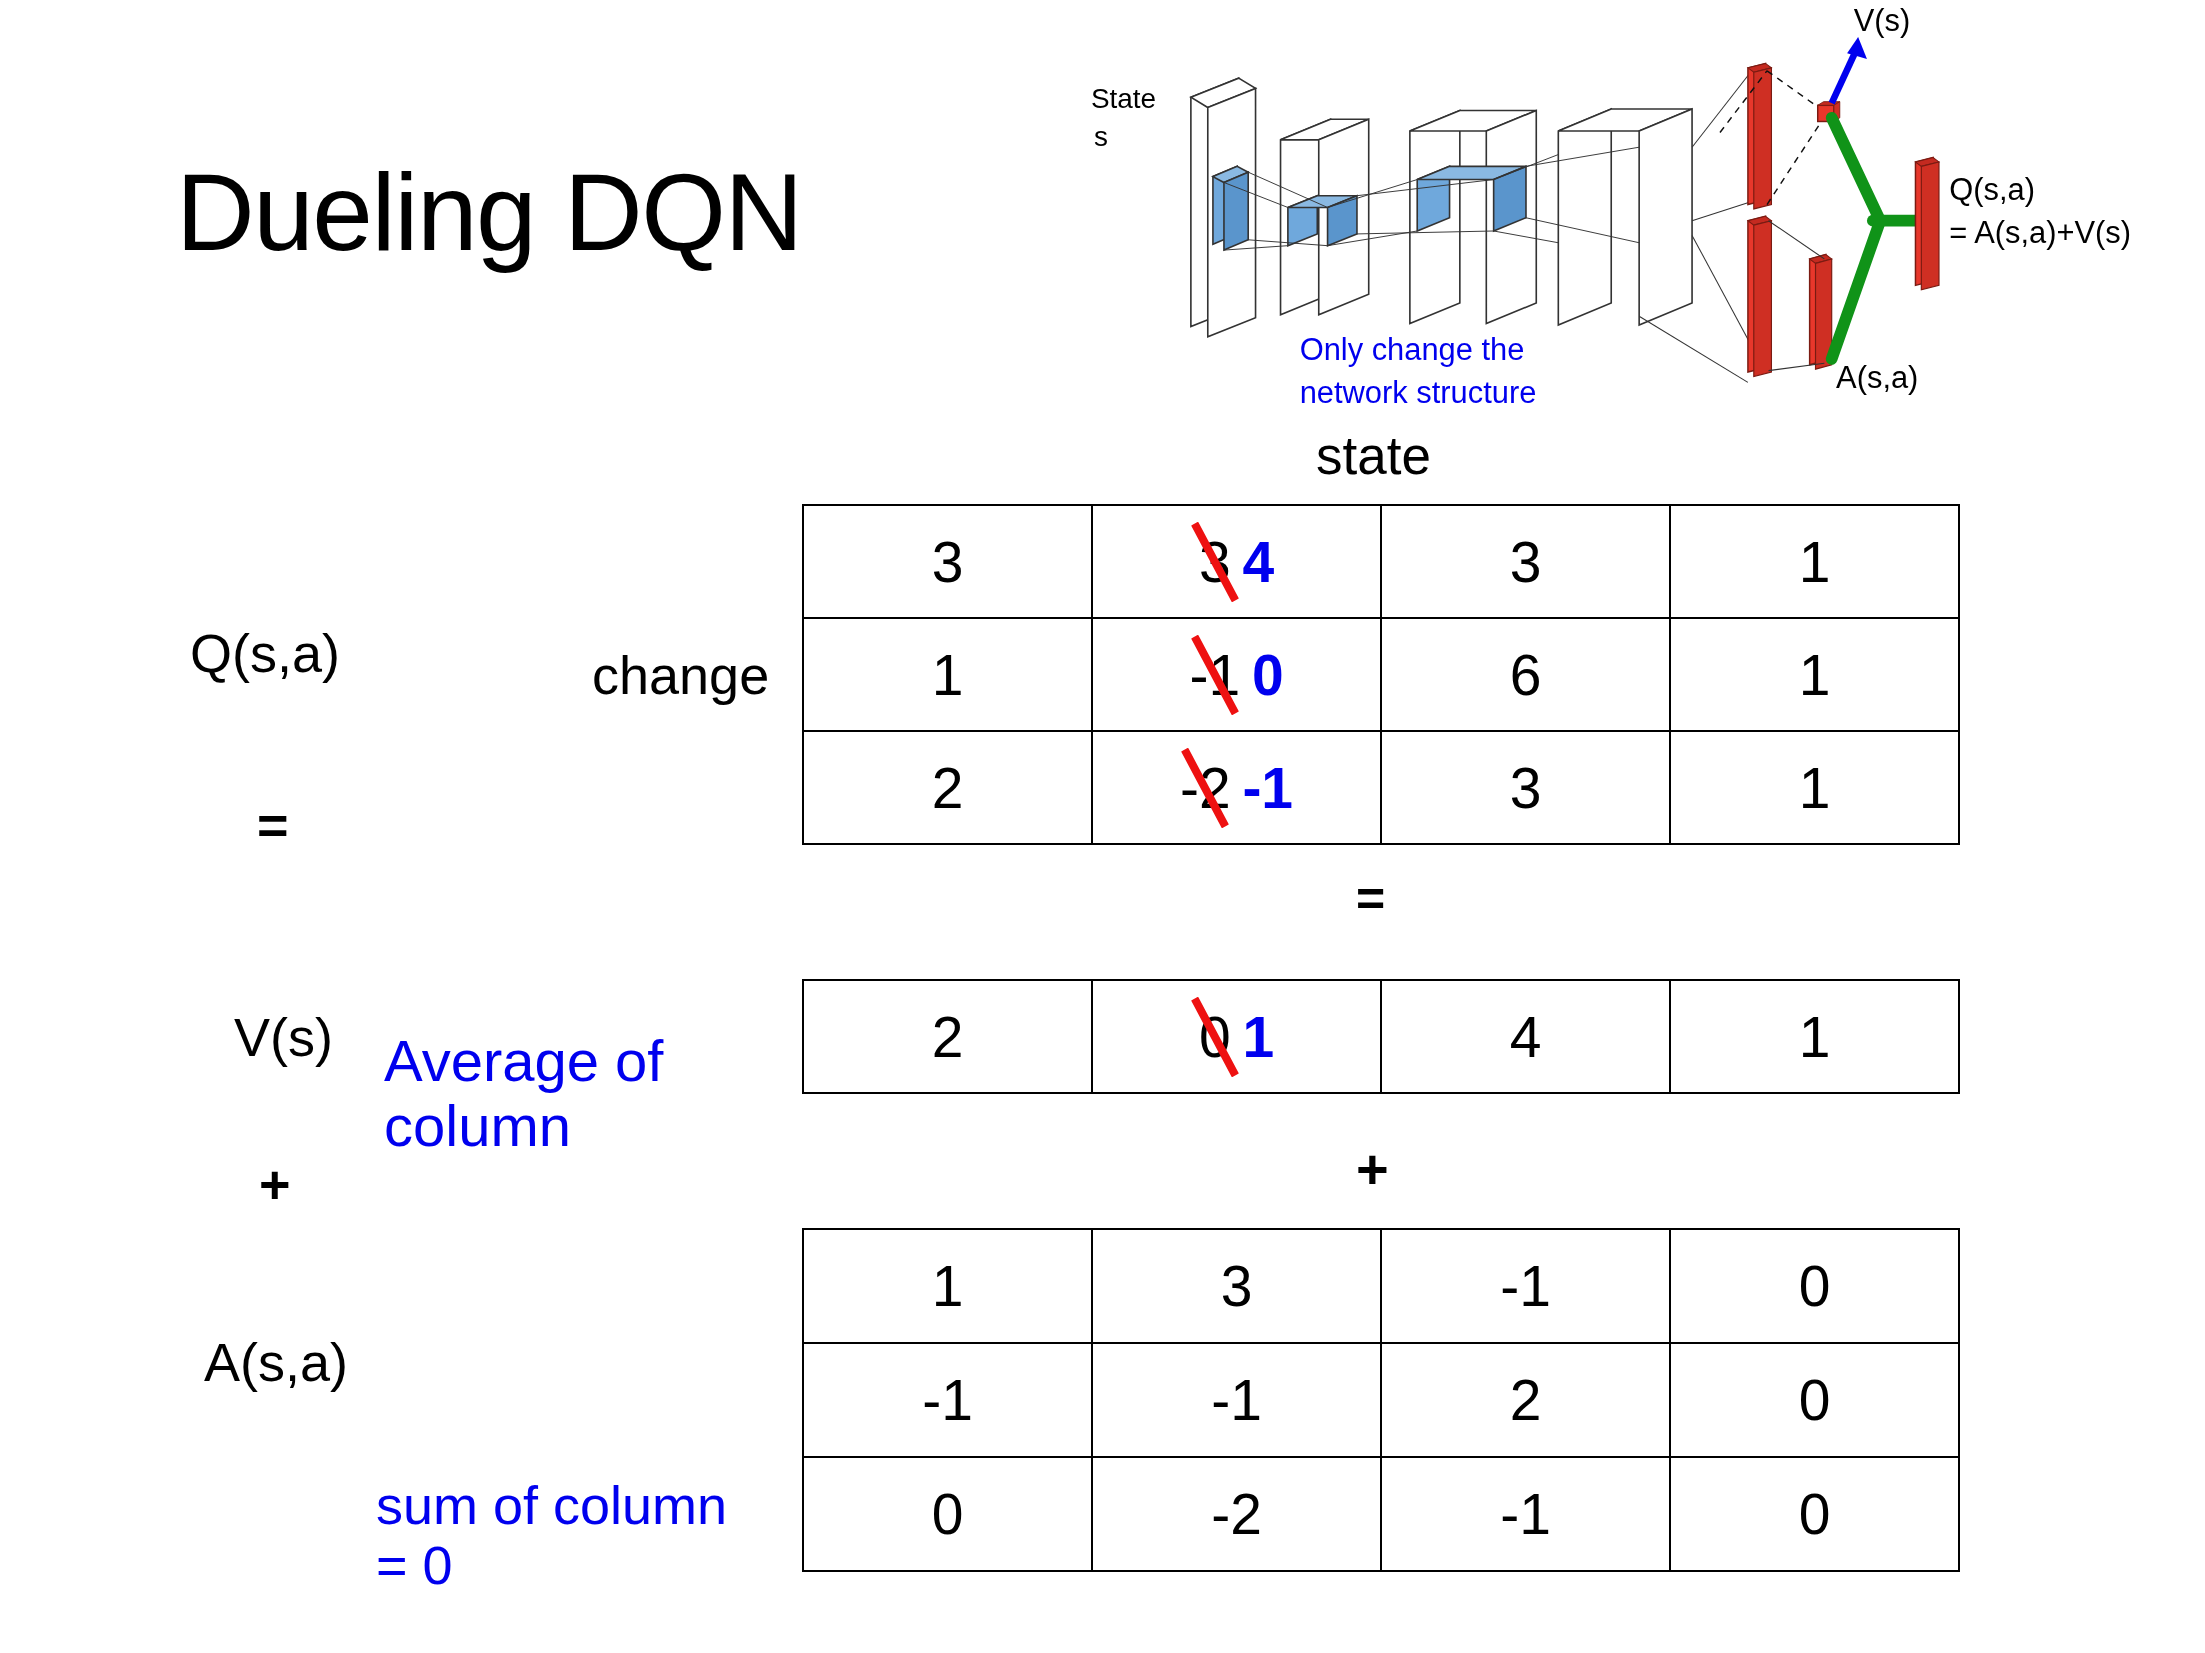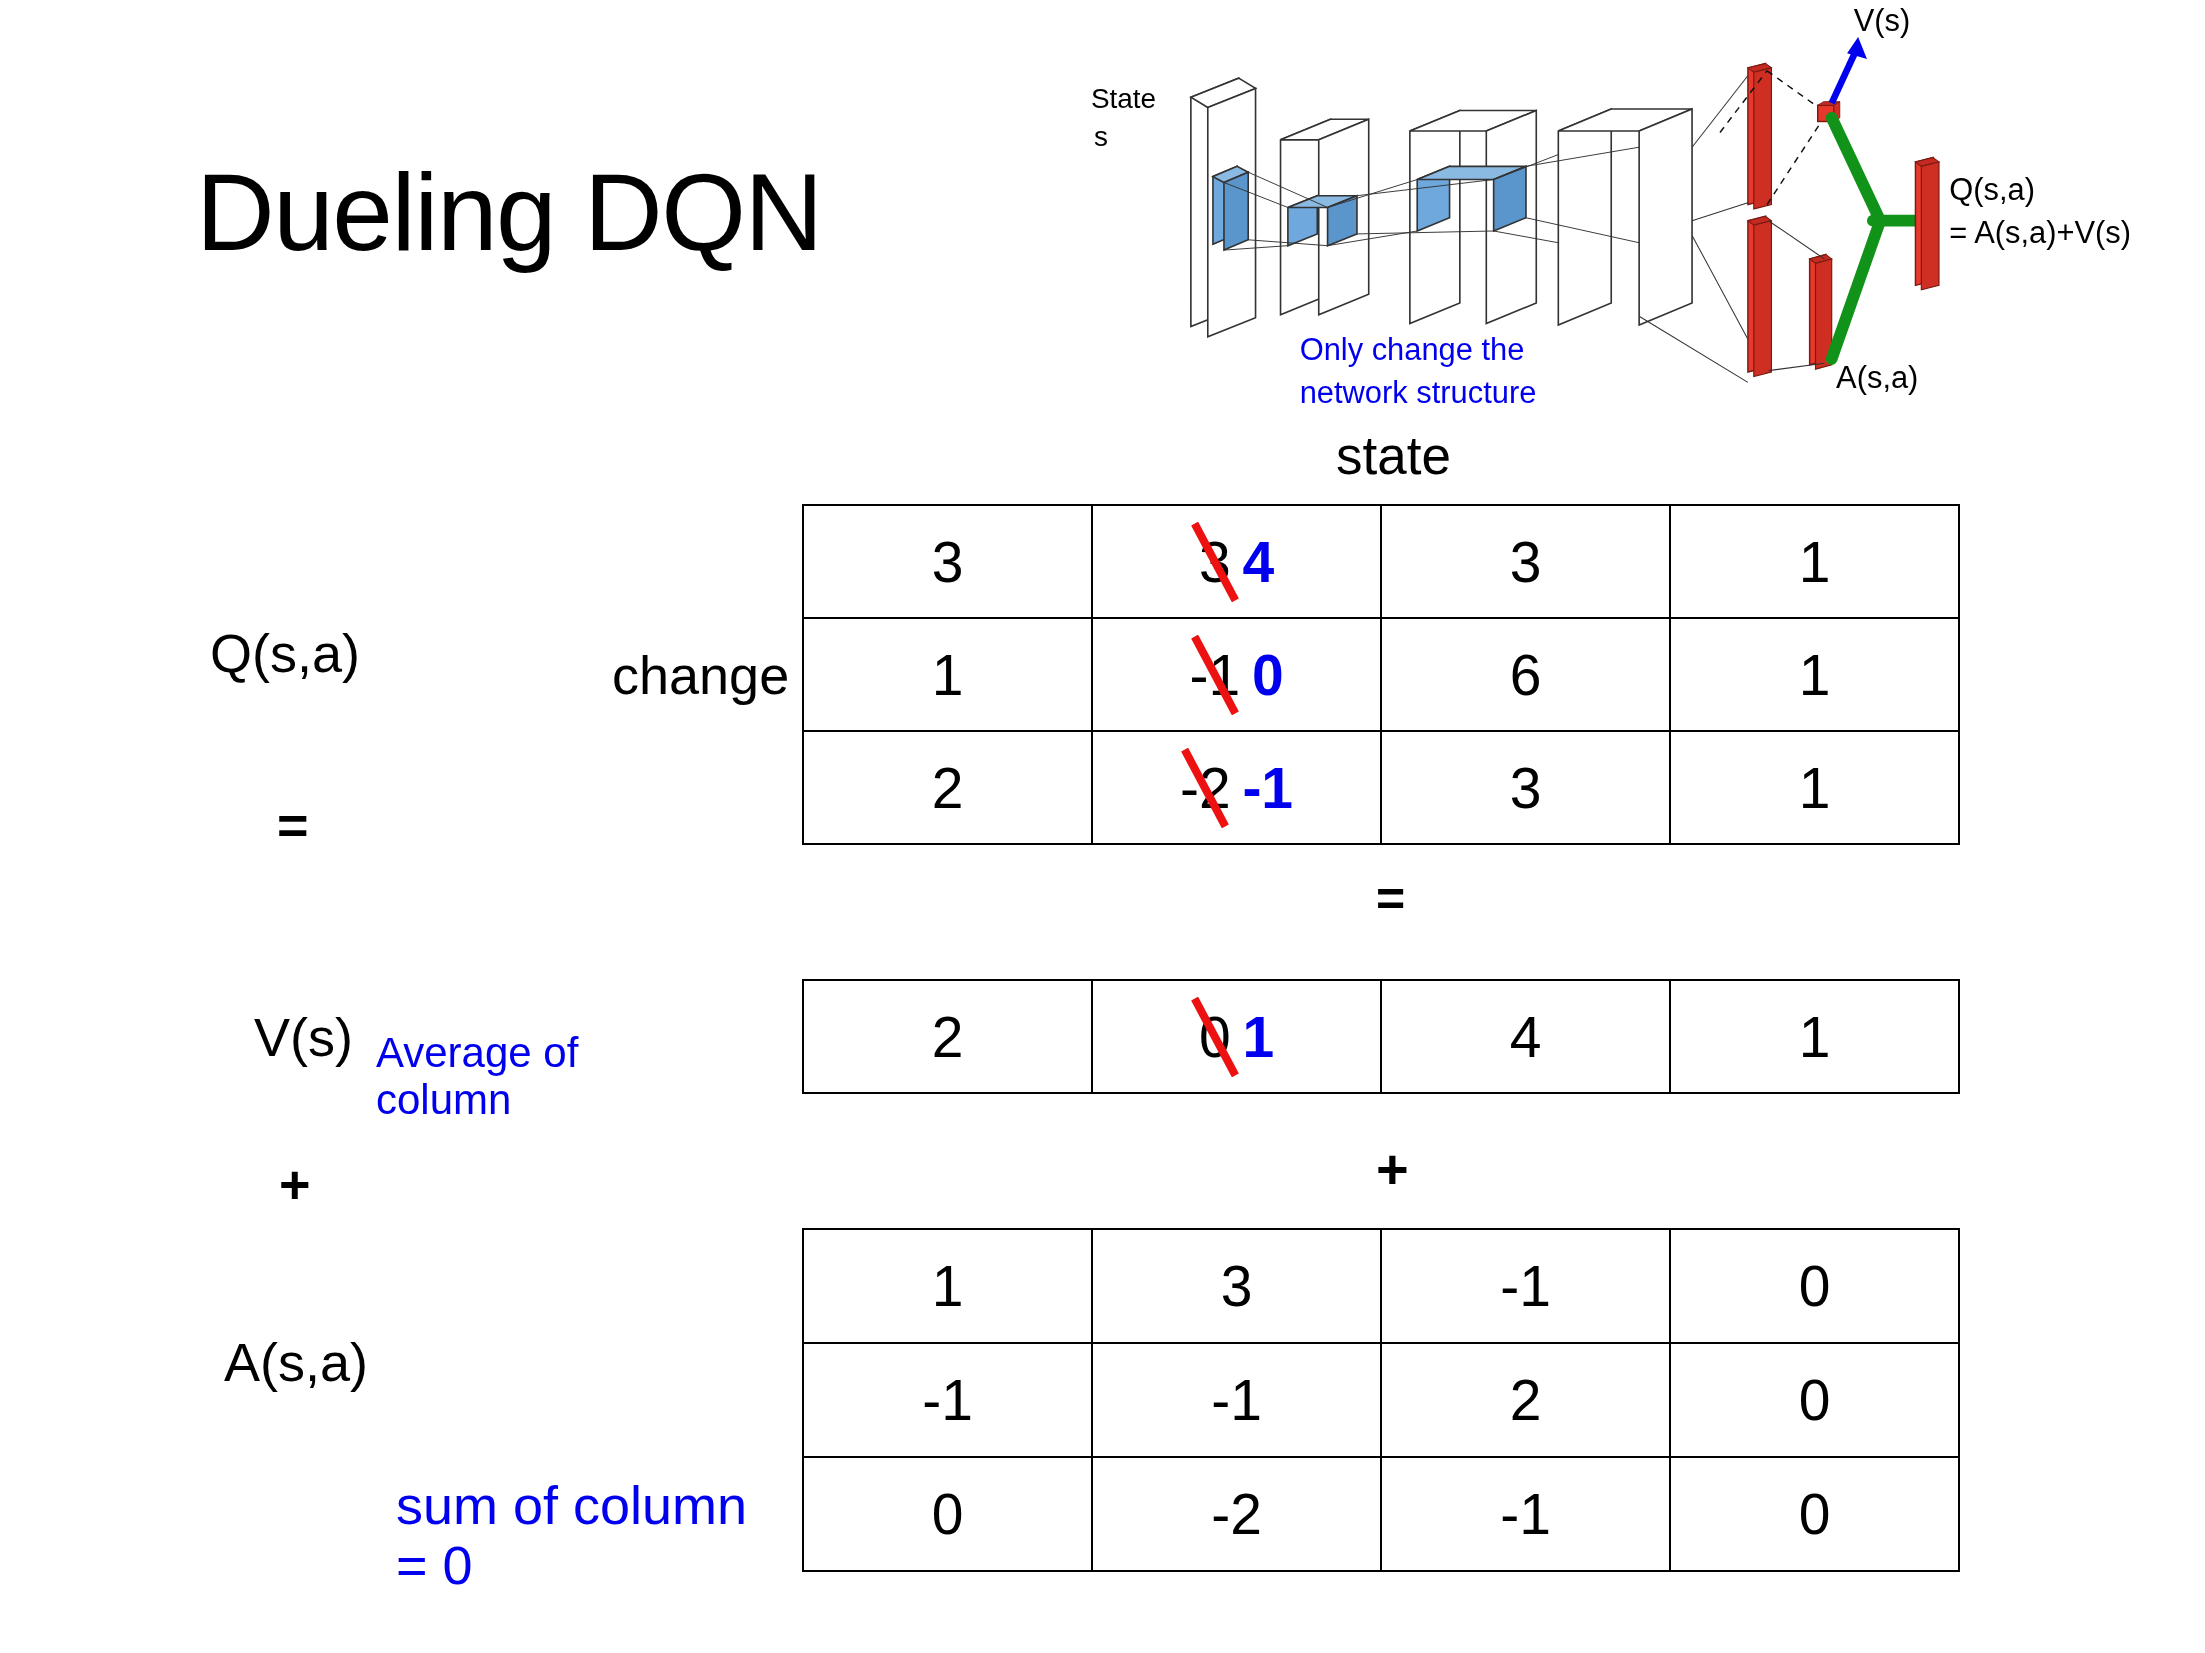--- a/index.html
+++ b/index.html
@@ -38,30 +38,29 @@
     height: 412px;
   }
   #network-diagram svg { display: block; }
 
   
   .lbl {
     position: absolute;
     white-space: nowrap;
     line-height: 1.12;
     font-weight: 400;
-    margin-left: 20px;
   }
   .lbl-black { color: #000000; }
   .lbl-blue  { color: #0000ee; }
 
   #label-q      { left: 190px;  top: 623px;  font-size: 54px; }
   #label-action { left: 592px;  top: 645px;  font-size: 54px; }
   #label-eq-1   { left: 257px;  top: 795px; font-size: 54px; font-weight: 700;}
   #label-v      { left: 234px;  top: 1007px; font-size: 54px; }
-  #label-avg    { left: 356px;  top: 1029px; font-size: 42px; width: 345px; white-space: normal; }
+  #label-avg    { left: 384px;  top: 1029px; font-size: 58px; width: 345px; white-space: normal; }
   #label-plus-1 { left: 259px;  top: 1154px; font-size: 54px; font-weight: 700;}
   #label-a      { left: 204px;  top: 1332px; font-size: 54px; }
   #label-sum    { left: 376px;  top: 1475px; font-size: 54px; width: 353px; white-space: normal; }
 
   #label-state  { left: 1316px; top: 426px;  font-size: 53px; }
   #label-eq-2   { left: 1356px; top: 871px; font-size: 50px; font-weight: 700;}
   #label-plus-2 { left: 1356px; top: 1138px; font-size: 56px; font-weight: 700;}
 
   
   .grid {

